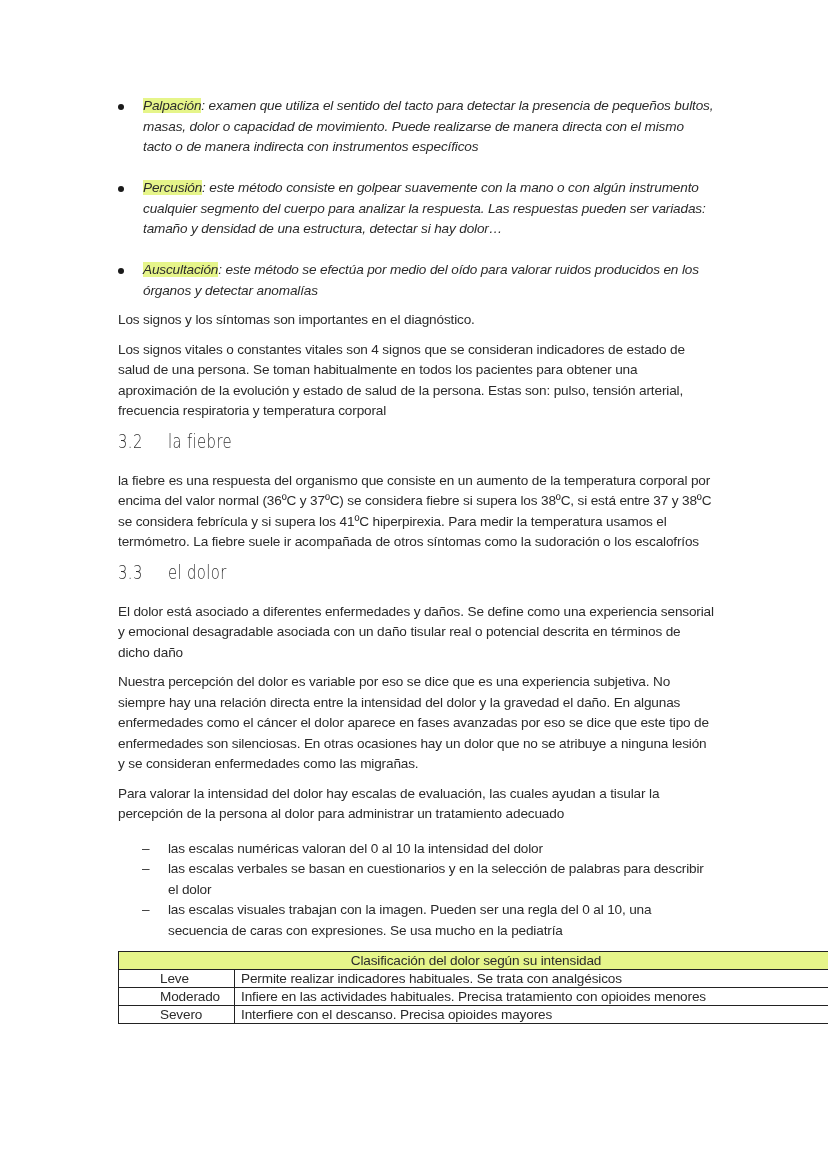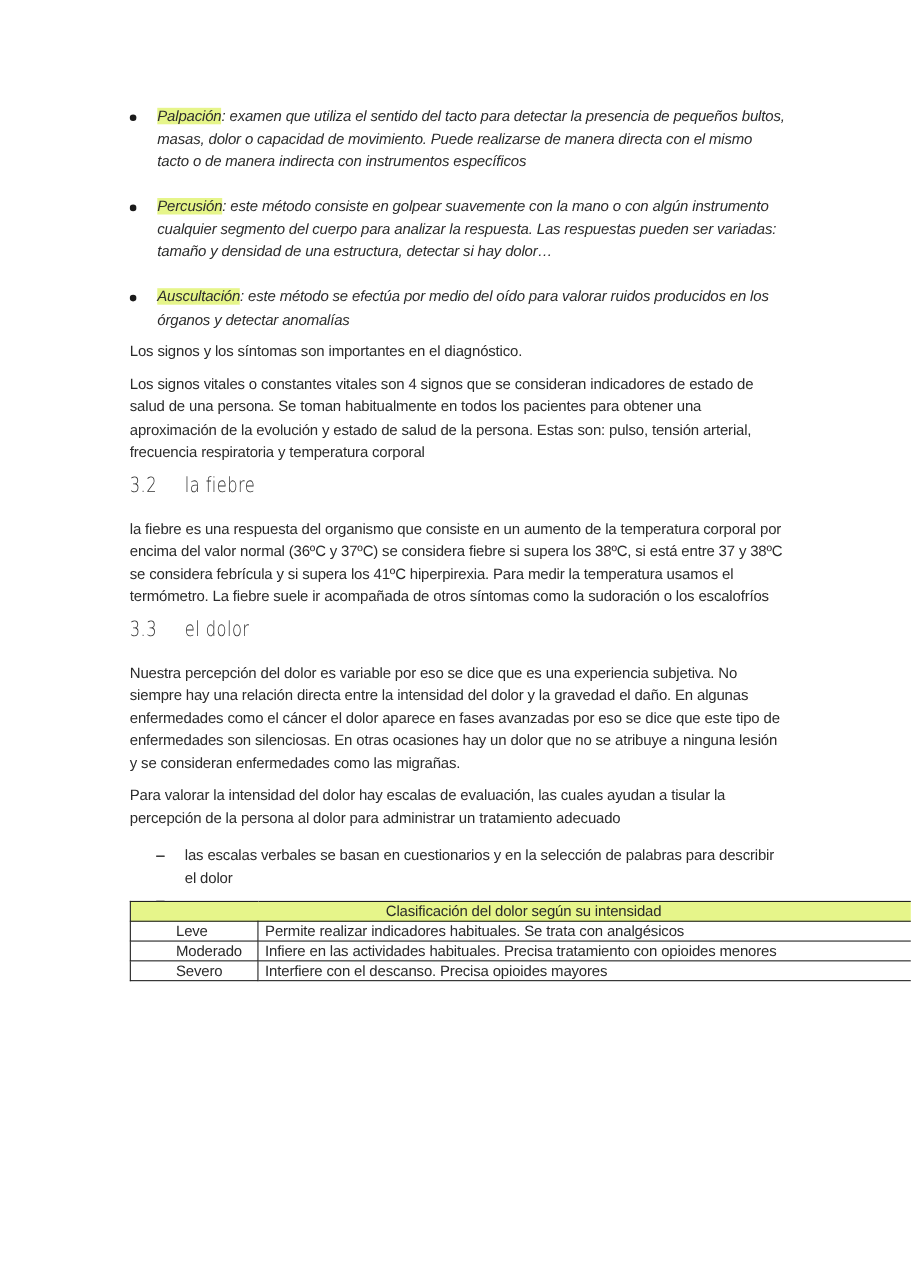--- a/index.html
+++ b/index.html
@@ -132,33 +132,36 @@
   <div class="section-heading">
     <span class="section-num">3.2</span>
     <span>la fiebre</span>
   </div>
   <p>la fiebre es una respuesta del organismo que consiste en un aumento de la temperatura corporal por encima del valor normal (36ºC y 37ºC) se considera fiebre si supera los 38ºC, si está entre 37 y 38ºC se considera febrícula y si supera los 41ºC hiperpirexia. Para medir la temperatura usamos el termómetro. La fiebre suele ir acompañada de otros síntomas como la sudoración o los escalofríos</p>
 
   <div class="section-heading" style="margin-top:6px;">
     <span class="section-num">3.3</span>
     <span>el dolor</span>
   </div>
+  <p>El dolor está asociado a diferentes enfermedades y daños. Se define como una experiencia sensorial y emocional desagradable asociada con un daño tisular real o potencial descrita en términos de dicho daño</p>
   <p>Nuestra percepción del dolor es variable por eso se dice que es una experiencia subjetiva. No siempre hay una relación directa entre la intensidad del dolor y la gravedad el daño. En algunas enfermedades como el cáncer el dolor aparece en fases avanzadas por eso se dice que este tipo de enfermedades son silenciosas. En otras ocasiones hay un dolor que no se atribuye a ninguna lesión y se consideran enfermedades como las migrañas.</p>
   <p>Para valorar la intensidad del dolor hay escalas de evaluación, las cuales ayudan a tisular la percepción de la persona al dolor para administrar un tratamiento adecuado</p>
 
   <ul class="dash-list">
     <li class="dash-item">
       <span class="dash-mark">–</span>
+      <span>las escalas numéricas valoran del 0 al 10 la intensidad del dolor</span>
     </li>
     <li class="dash-item">
       <span class="dash-mark">–</span>
       <span>las escalas verbales se basan en cuestionarios y en la selección de palabras para describir el dolor</span>
     </li>
     <li class="dash-item">
       <span class="dash-mark">–</span>
+      <span>las escalas visuales trabajan con la imagen. Pueden ser una regla del 0 al 10, una secuencia de caras con expresiones. Se usa mucho en la pediatría</span>
     </li>
   </ul>
 
   <table class="pain-table">
     <tbody>
         <tr>
       <th class="caption-cell" colspan="2">Clasificación del dolor según su intensidad</th>
     </tr>
     <tr>
       <td class="level">Leve</td>

